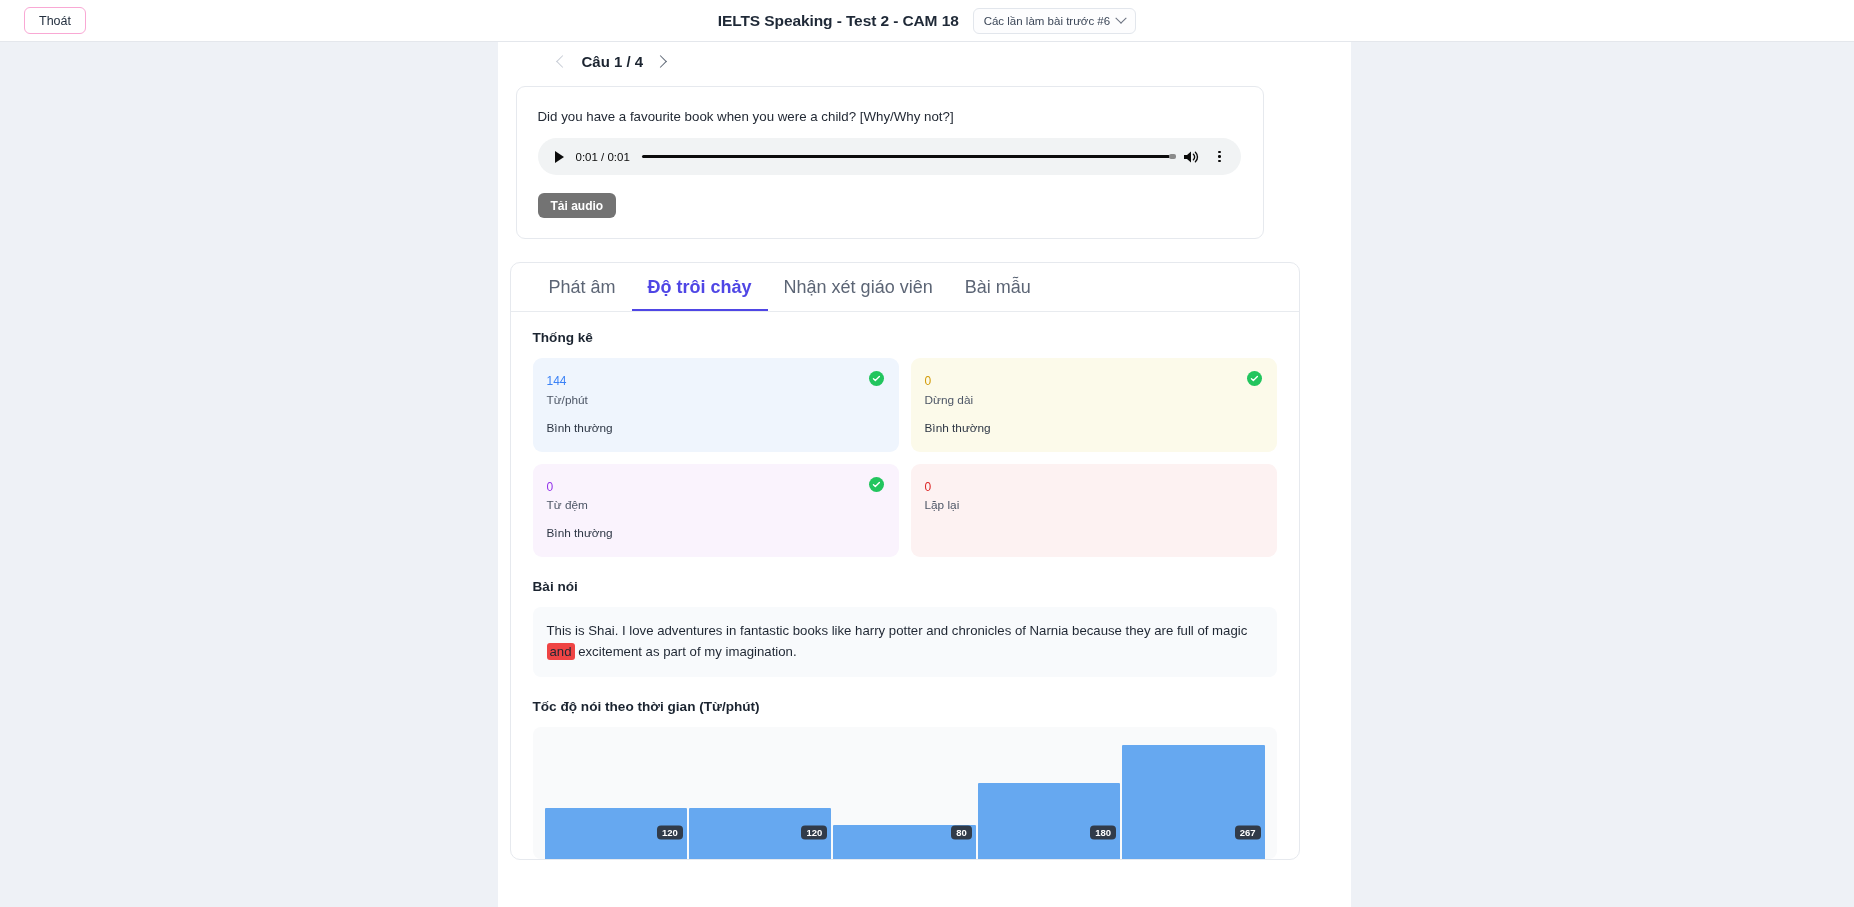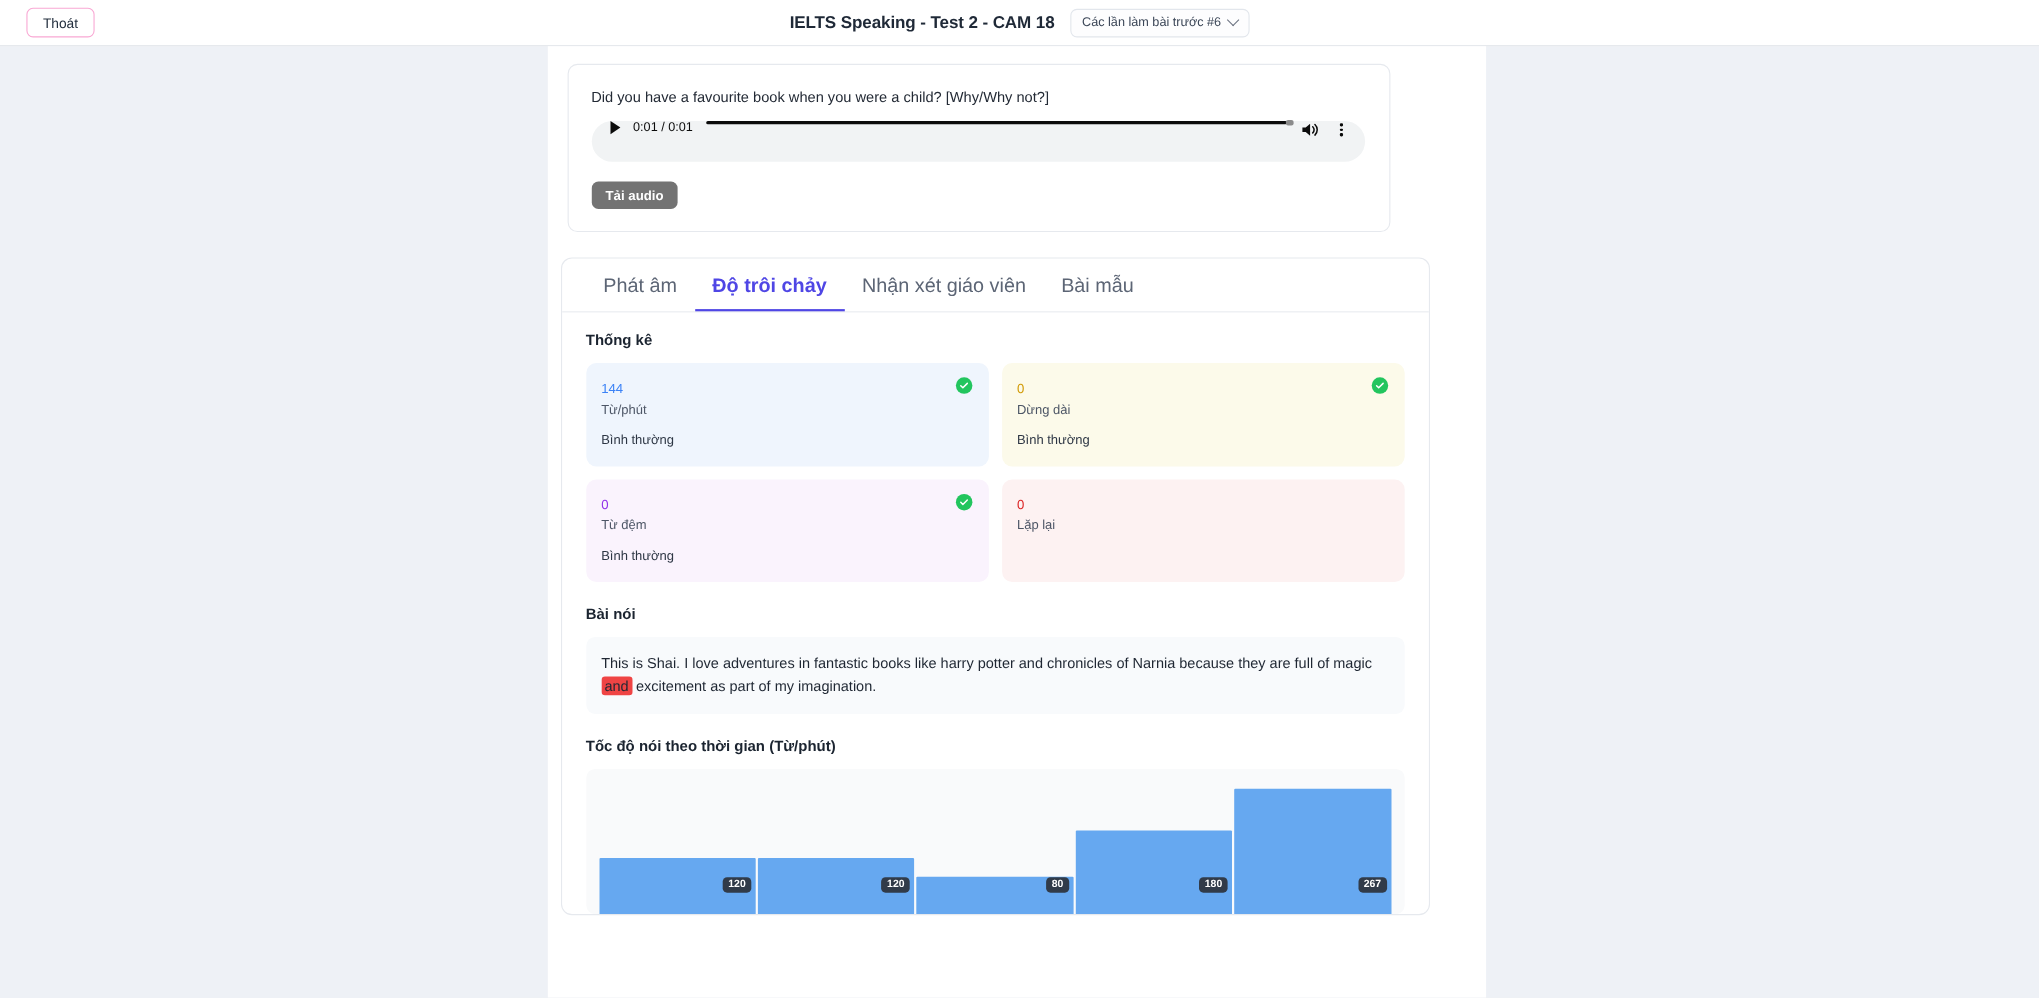--- a/index.html
+++ b/index.html
@@ -139,21 +139,21 @@
     margin-bottom: 14px;
   }
 
   
   .audio {
     height: 37px;
     width: 703px;
     background: #f1f3f4;
     border-radius: 19px;
     display: flex;
-    align-items: flex-start;
+    align-items: center;
     padding: 0 13px 0 13px;
     gap: 12px;
   }
   .play-tri {
     width: 0; height: 0;
     border-left: 9px solid #0b0b0b;
     border-top: 6px solid transparent;
     border-bottom: 6px solid transparent;
     margin-left: 4px;
     cursor: pointer;
@@ -347,20 +347,25 @@
     <div class="attempt-select">
       <span>Các lần làm bài trước #6</span>
       <span class="chev-small"></span>
     </div>
   </div>
 </div>
 
 <div class="page-wrap">
   <div class="white-col">
 
+    <div class="qnav">
+      <span class="nav-arrow left"></span>
+      <span class="qnav-label">Câu 1 / 4</span>
+      <span class="nav-arrow right"></span>
+    </div>
 
     <div class="q-card">
       <div class="q-text">Did you have a favourite book when you were a child? [Why/Why not?]</div>
 
       <div class="audio">
         <span class="play-tri"></span>
         <span class="time-txt">0:01 / 0:01</span>
         <span class="track"></span>
         <span class="vol-icon">
           <svg width="18" height="16" viewBox="0 0 18 16" aria-hidden="true">

